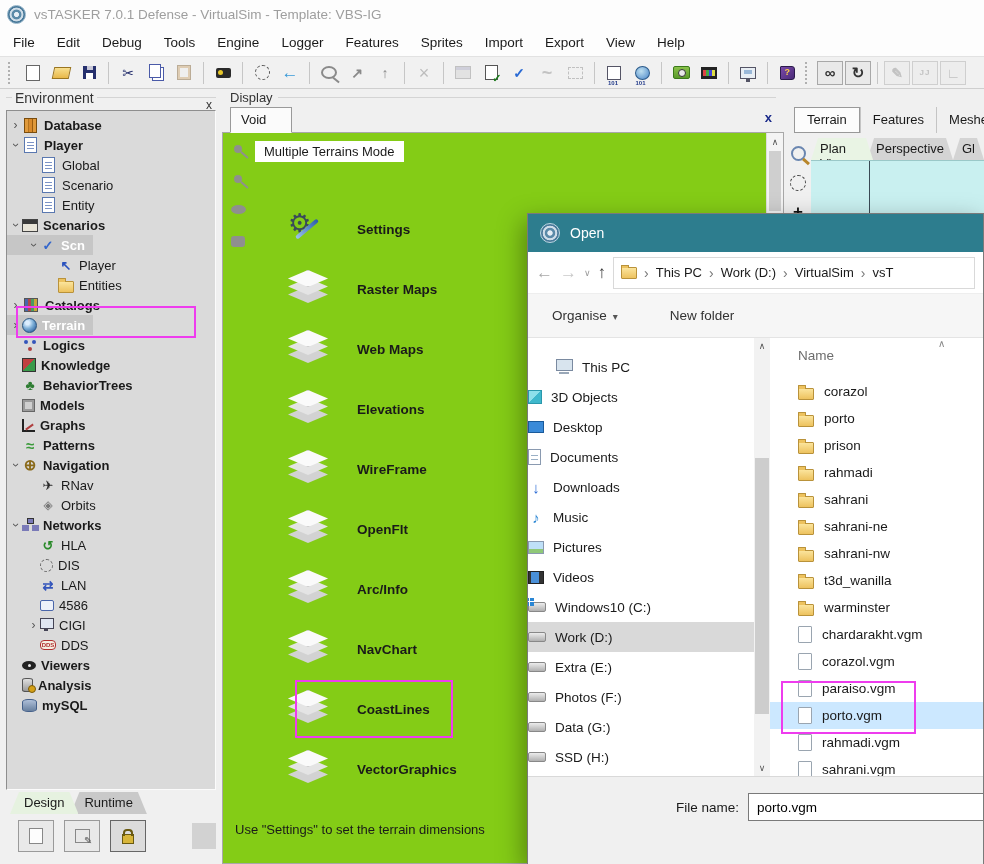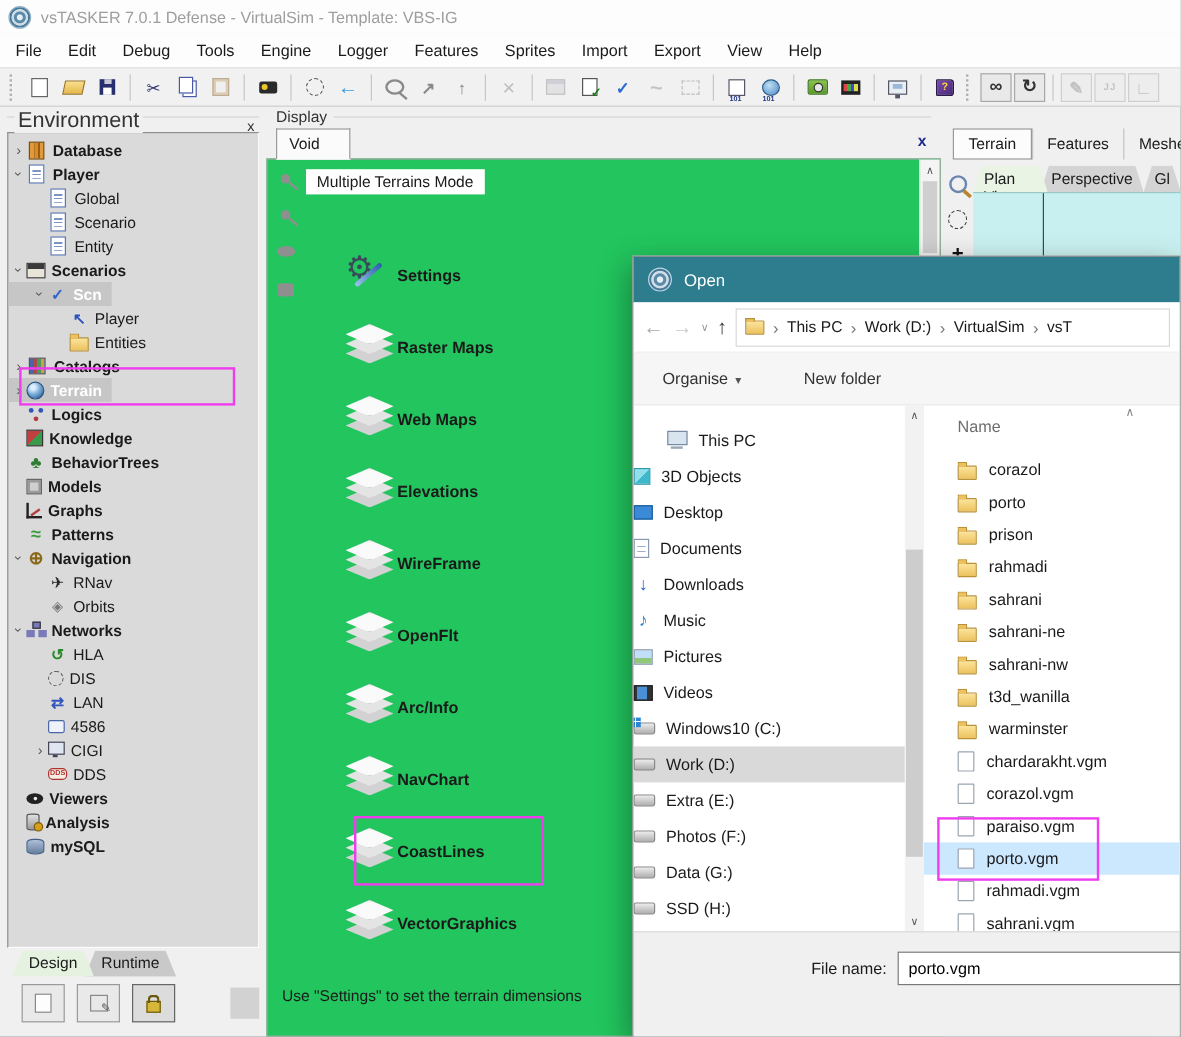--- a/index.html
+++ b/index.html
@@ -102,21 +102,21 @@
   [data-icon="windows-drive"]::after{content:"";position:absolute;left:-3px;top:-5px;width:8px;height:8px;background-color:#2a86d4;background-image:linear-gradient(90deg,transparent 0 3px,#fff 3px 4px,transparent 4px),linear-gradient(180deg,transparent 0 3px,#fff 3px 4px,transparent 4px);}
   [data-icon="file"]{width:12px;height:15px;background:#fff;border:1px solid #9aa5b0;border-radius:1px;}
   [data-icon="btn-page"]{width:12px;height:14px;background:#fdfdfd;border:1px solid #888;}
   [data-icon="btn-props"]{width:13px;height:12px;background:#e8e8e8;border:1px solid #888;}
   [data-icon="btn-props"]::after{content:"✎";position:absolute;right:-4px;bottom:-4px;font-size:10px;color:#555;}
   [data-icon="btn-lock"]{width:10px;height:8px;background:#d8b63a;border:1px solid #6a5a10;margin-top:6px;}
   [data-icon="btn-lock"]::before{content:"";position:absolute;left:0;top:-6px;width:6px;height:5px;border:2px solid #6a5a10;border-bottom:none;border-radius:4px 4px 0 0;}
 
   
   #env{position:absolute;left:4px;top:90px;width:214px;height:774px;}
-  .env-title{position:absolute;left:8px;top:0;font-size:18px;color:#333;background:#f0f0f0;padding:0 3px;z-index:2;}
+  .env-title{position:absolute;left:8px;top:0;font-size:14px;color:#333;background:#f0f0f0;padding:0 3px;z-index:2;}
   .env-rule{position:absolute;left:2px;top:7px;right:2px;height:1px;background:#d4d4d4;}
   .env-close{position:absolute;right:6px;top:8px;font-size:12px;color:#333;z-index:2;}
   .env-box{position:absolute;left:2px;top:20px;right:2px;height:680px;background:#dadada;border:1px solid #8e8e8e;border-right-color:#fbfbfb;border-bottom-color:#fbfbfb;overflow:hidden;padding:4px 0;box-sizing:border-box;}
   .trow{display:flex;align-items:center;height:20px;width:max-content;padding-right:8px;font-size:13px;}
   .trow.lvl0{padding-left:2px;} .trow.lvl1{padding-left:20px;} .trow.lvl2{padding-left:38px;}
   .trow.bold .tlabel{font-weight:bold;}
   .trow.selected{background:#c6c6c6;} .trow.selected .tlabel{color:#fff;}
   .chevslot{width:13px;flex:none;font-size:12px;color:#555;display:inline-flex;justify-content:center;}
   .chevslot.down{transform:rotate(90deg);}
   .tlabel{margin-left:5px;white-space:nowrap;}
@@ -127,29 +127,29 @@
   .ebtn{width:34px;height:30px;background:#e9e9e9;border:1px solid #9a9a9a;display:flex;align-items:center;justify-content:center;position:relative;}
   .ebtn.pressed{background:#dcdcdc;border-color:#666;}
   .ebtn.blank{width:24px;height:26px;background:#d2d2d2;border:none;margin-left:36px;}
 
   
   #display{position:absolute;left:222px;top:90px;width:562px;height:774px;}
   .disp-title{position:absolute;left:6px;top:0;font-size:13px;color:#333;background:#f0f0f0;padding:0 2px;z-index:2;}
   .disp-rule{position:absolute;left:56px;top:7px;right:8px;height:1px;background:#d4d4d4;}
   .void-tab{position:absolute;left:8px;top:17px;width:62px;height:26px;background:#fbfbfb;border:1px solid #9a9a9a;border-bottom-color:#fbfbfb;box-sizing:border-box;padding:4px 0 0 10px;font-size:13px;z-index:2;}
   .disp-close{position:absolute;right:12px;top:20px;color:#1a2a8a;font-weight:bold;font-size:13px;z-index:2;}
-  .disp-box{position:absolute;left:0;top:42px;width:562px;height:732px;background:#22c55e;border:1px solid #a8a8a8;box-sizing:border-box;}
+  .disp-box{position:absolute;left:0;top:42px;width:562px;height:732px;background:#84cc16;border:1px solid #a8a8a8;box-sizing:border-box;}
   .disp-tools{position:absolute;left:5px;top:12px;display:flex;flex-direction:column;gap:22px;align-items:center;width:20px;}
   .pin1{width:8px;height:8px;background:#8f8f8f;border-radius:50%;position:relative;}
   .pin1::after{content:"";position:absolute;right:-7px;bottom:-3px;width:9px;height:2px;background:#8f8f8f;transform:rotate(40deg);}
   .blob1{width:15px;height:9px;background:#8f8f8f;border-radius:50%;}
   .blob2{width:14px;height:11px;background:#8f8f8f;border-radius:3px;}
   .mtm{position:absolute;left:32px;top:8px;background:#fff;padding:3px 9px;font-size:13px;}
   .layers{position:absolute;left:62px;top:66px;}
-  .lrow{display:flex;align-items:center;height:60px;}
+  .lrow{display:flex;align-items:center;height:60px;gap:26px;}
   .layer-icn{width:46px;height:38px;position:relative;flex:none;}
   [data-icon="layers"] i{position:absolute;left:3px;width:40px;height:17px;clip-path:polygon(50% 0,100% 50%,50% 100%,0 50%);}
   [data-icon="layers"] .l1{top:0;background:#fafafa;box-shadow:inset 0 0 0 1px #c8c8c8;z-index:3;}
   [data-icon="layers"] .l2{top:8px;background:#e4e4e4;z-index:2;}
   [data-icon="layers"] .l3{top:16px;background:#d2d2d2;z-index:1;}
   [data-icon="settings"]::before{content:"⚙";position:absolute;left:3px;top:-2px;font-size:26px;color:#3a4a5a;}
   [data-icon="settings"]::after{content:"";position:absolute;left:8px;top:17px;width:28px;height:4px;border-radius:2px;background:linear-gradient(90deg,#9cc4ee,#2a5aaa);transform:rotate(-40deg);}
   .llabel{font-weight:bold;font-size:13.5px;}
   .disp-f1{position:absolute;left:12px;bottom:26px;font-size:13px;white-space:nowrap;}
   .disp-f2{position:absolute;left:12px;bottom:5px;font-size:13px;white-space:nowrap;}

